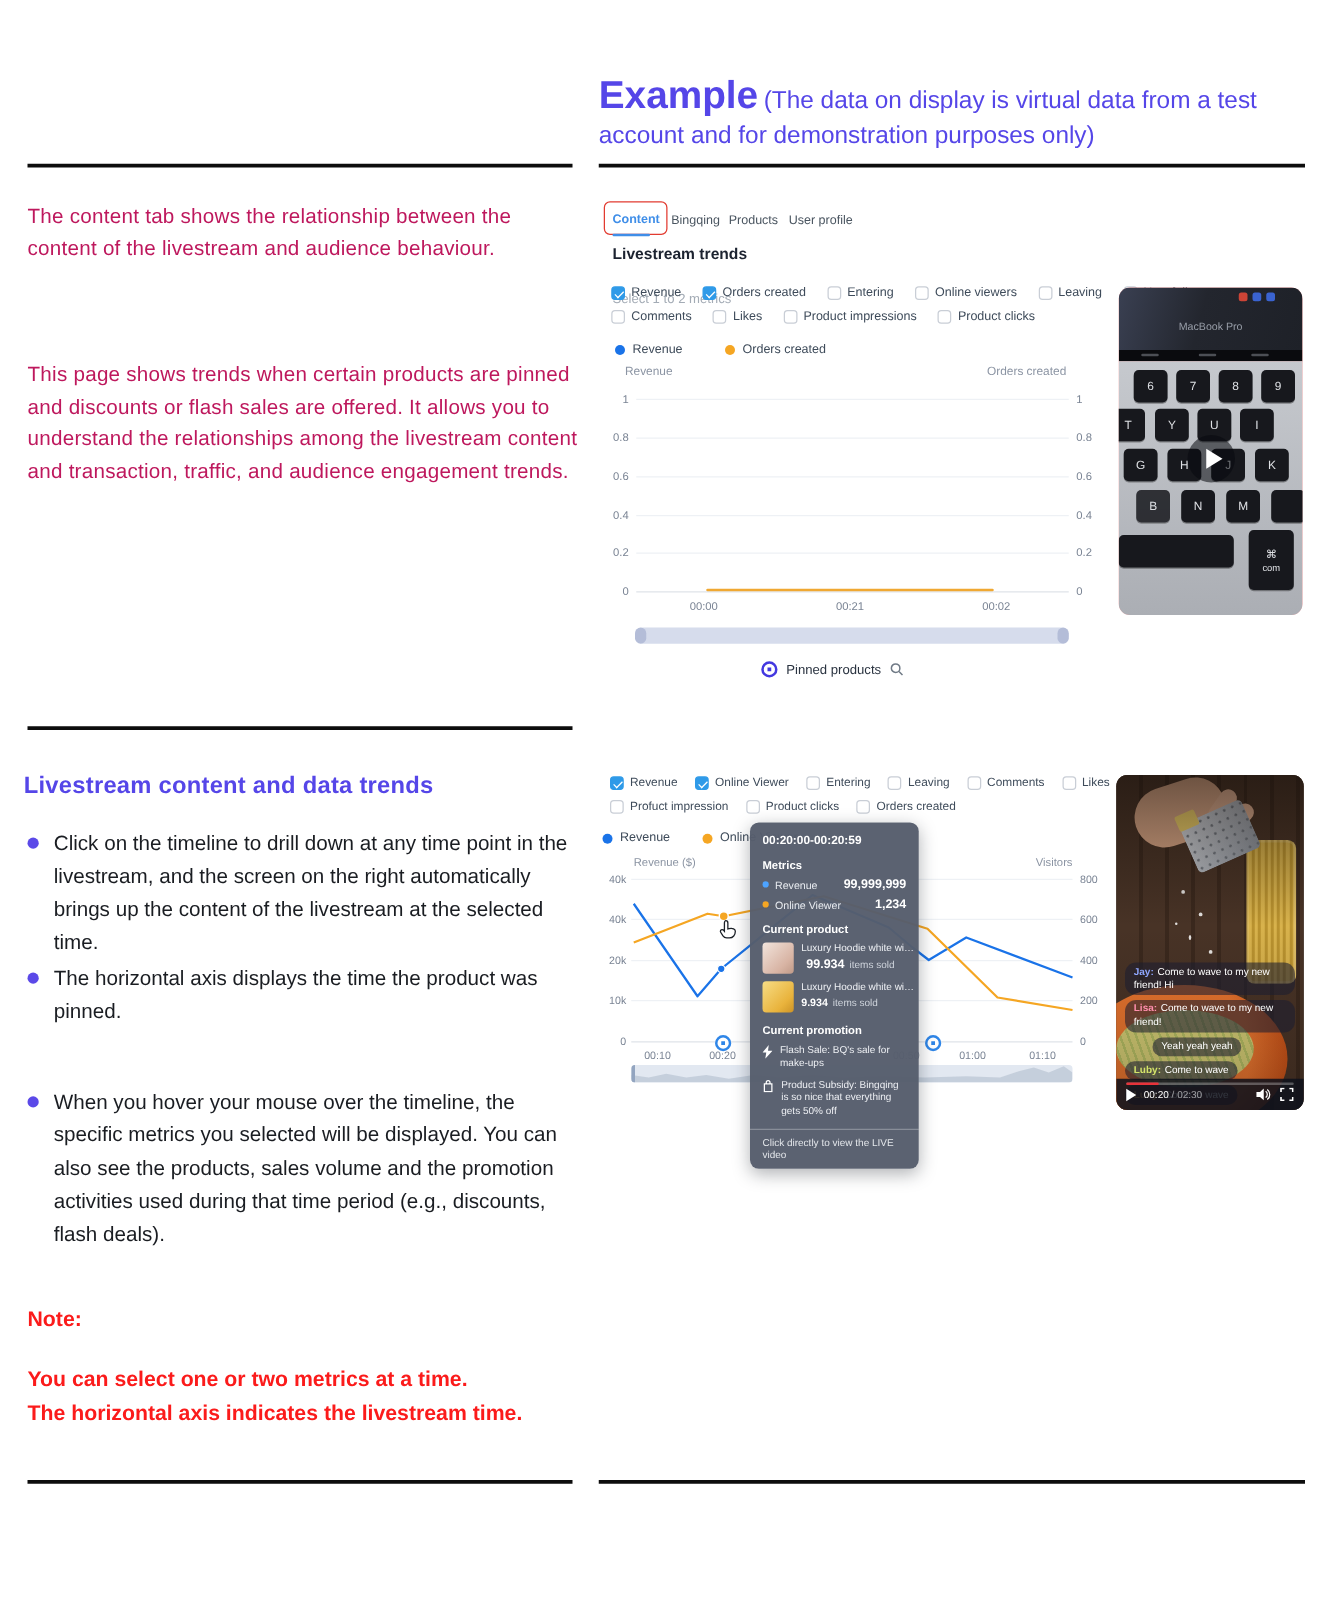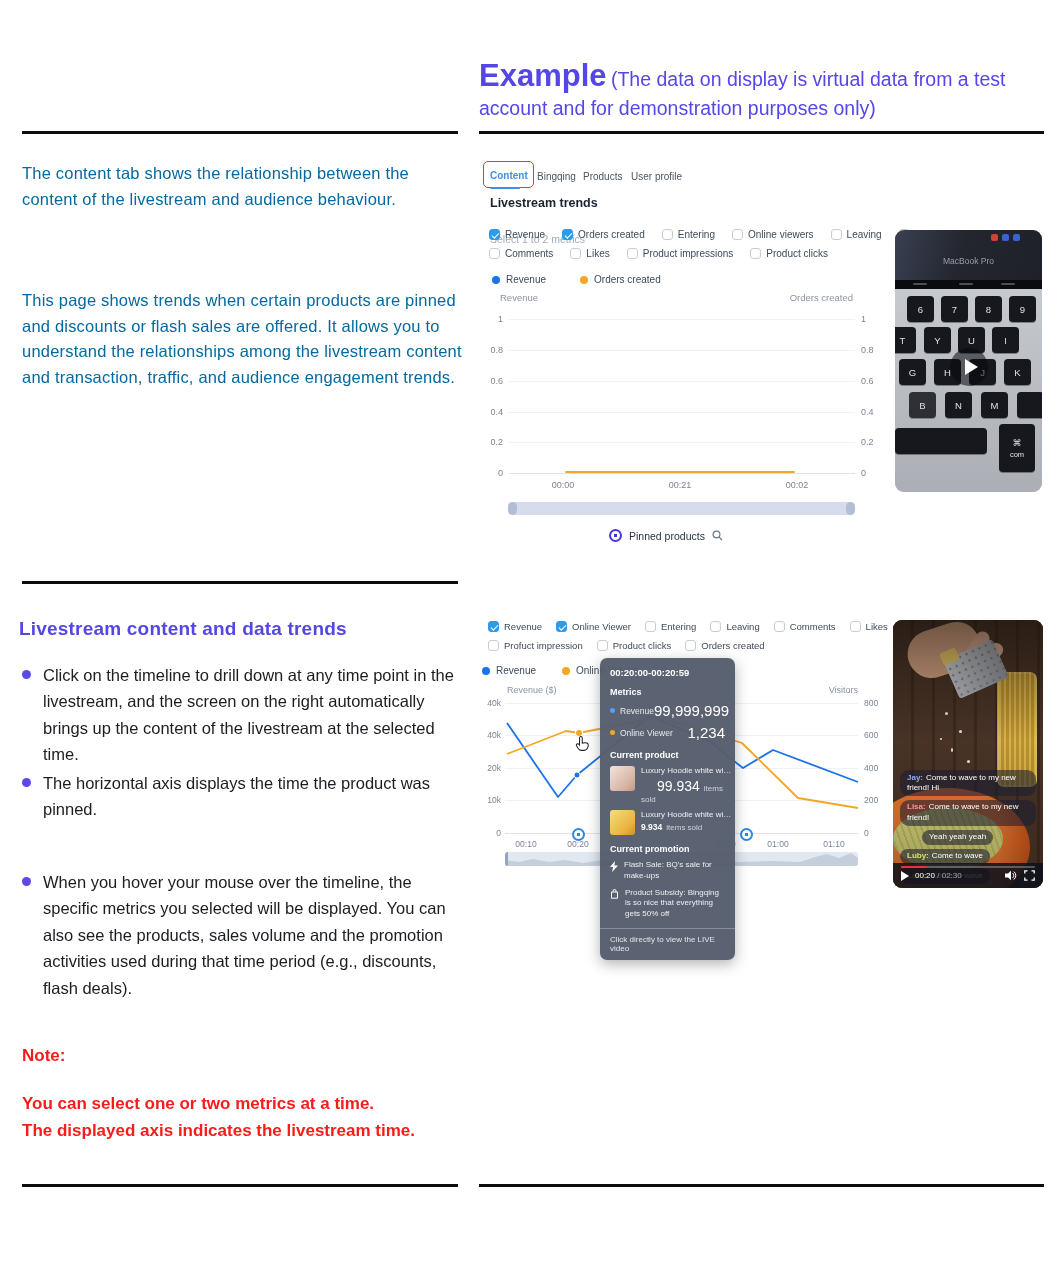--- a/index.html
+++ b/index.html
@@ -2,21 +2,21 @@
 <html><head>
 <meta charset="utf-8">
 <style>
   html,body{margin:0;padding:0;background:#fff;}
   #page{position:relative;width:1064px;height:1280px;background:#fff;overflow:hidden;
         font-family:"Liberation Sans", sans-serif;color:#16181d;}
   .abs{position:absolute;}
   .rule{position:absolute;height:2.5px;background:#0d0d0d;}
   
   .h1{font-size:31px;font-weight:800;color:#5546e8;letter-spacing:.3px;}
-  .para{font-size:16.5px;line-height:1.55;color:#0369a1;letter-spacing:.2px;}
+  .para{font-size:16.5px;line-height:1.55;color:#be185d;letter-spacing:.2px;}
   .sec-title{font-size:19px;font-weight:800;color:#5546e8;letter-spacing:.2px;}
   .bullet{display:flex;gap:12px;}
   .bdot{flex:0 0 9px;width:9px;height:9px;border-radius:50%;background:#5b49e8;margin-top:8px;}
   .btxt{font-size:16.5px;line-height:1.6;color:#1a1d22;}
   .note-label{font-size:17px;font-weight:800;color:#fb1b1b;}
   .note-line{font-size:17px;font-weight:800;color:#fb1b1b;line-height:1.6;}
   
   .ex-h{color:#5546e8;line-height:1.3;}
   .ex-big{font-size:31px;font-weight:800;}
   .ex-sub{font-size:19.5px;font-weight:500;}
@@ -92,21 +92,21 @@
   .pfill{position:absolute;top:3px;left:8px;width:26px;height:2px;background:#e8333a;border-radius:1px;}
   .cicons{margin-left:auto;display:flex;gap:7px;align-items:center;}
   
   .tooltip{position:absolute;left:121px;top:46px;width:135px;background:rgba(86,93,108,.97);border-radius:7px;
        box-shadow:0 4px 14px rgba(30,34,44,.35);color:#fff;padding:9px 10px 0 10px;box-sizing:border-box;z-index:5;}
   .tt-time{font-size:9.5px;font-weight:bold;}
   .tt-h{font-size:9px;font-weight:bold;margin-top:9px;}
   .tt-row{display:flex;align-items:center;margin-top:5px;}
   .tt-dot{width:5px;height:5px;border-radius:50%;margin-right:5px;flex:0 0 5px;}
   .tt-lab{font-size:8.5px;color:#e8ebf0;}
-  .tt-val{margin-left:auto;font-size:15px;font-weight:normal;}
+  .tt-val{margin-left:auto;font-size:10px;font-weight:bold;}
   .tt-prod{display:flex;gap:6px;margin-top:6px;align-items:flex-start;}
   .tt-thumb{width:25px;height:25px;border-radius:3px;flex:0 0 25px;}
   .tt-pn{font-size:8px;color:#eef0f4;white-space:nowrap;overflow:hidden;text-overflow:ellipsis;width:92px;}
   .tt-sold{font-size:8.5px;font-weight:bold;margin-top:3px;}
   .tt-sold span{font-weight:normal;font-size:8px;color:#cfd4dc;margin-left:4px;}
   .tt-promo{display:flex;gap:6px;margin-top:6px;align-items:flex-start;}
   .tt-pt{font-size:8px;line-height:1.35;color:#eef0f4;}
   .tt-foot{margin:8px -10px 0 -10px;padding:6px 10px 7px 10px;border-top:1px solid rgba(255,255,255,.28);font-size:8px;color:#e3e6ea;}
   .axcirc{position:absolute;width:13px;height:13px;border-radius:50%;border:2.5px solid #2f86e8;background:#fff;box-sizing:border-box;cursor:pointer;}
   .axcirc::after{content:"";position:absolute;left:2.5px;top:2.5px;width:3px;height:3px;background:#2f86e8;}
@@ -134,21 +134,21 @@
     <span class="bdot"></span>
     <span class="btxt">The horizontal axis displays the time the product was pinned.</span>
   </div>
   <div class="abs bullet" style="left:22px;top:869px;width:442px;">
     <span class="bdot"></span>
     <span class="btxt">When you hover your mouse over the timeline, the specific metrics you selected will be displayed. You can also see the products, sales volume and the promotion activities used during that time period (e.g., discounts, flash deals).</span>
   </div>
 
   <div class="abs note-label" style="left:22px;top:1046px;">Note:</div>
   <div class="abs note-line" style="left:22px;top:1090px;width:460px;">You can select one or two metrics at a time.</div>
-  <div class="abs note-line" style="left:22px;top:1117px;width:460px;">The displayed axis indicates the livestream time.</div>
+  <div class="abs note-line" style="left:22px;top:1117px;width:460px;">The horizontal axis indicates the livestream time.</div>
 
   <div class="rule" style="left:22px;top:1184px;width:436px;"></div>
   <div class="rule" style="left:479px;top:1184px;width:565px;"></div>
 
   <div class="abs ex-h" style="left:479px;top:56px;width:568px;">
     <span class="ex-big">Example</span>
     <span class="ex-sub">(The data on display is virtual data from a test account and for demonstration purposes only)</span>
   </div>
   <div class="rule" style="left:479px;top:131px;width:565px;"></div>
 
@@ -418,21 +418,21 @@
       <div class="tt-row">
         <span class="tt-dot" style="background:#f5a623;"></span>
         <span class="tt-lab">Online Viewer</span>
         <span class="tt-val">1,234</span>
       </div>
       <div class="tt-h">Current product</div>
       <div class="tt-prod">
         <span class="tt-thumb" style="background:linear-gradient(135deg,#f2e4dc,#d8b4a4 70%,#c09a88);"></span>
         <span>
           <span class="tt-pn" style="display:block;">Luxury Hoodie white with th...</span>
-          <span class="tt-sold" style="display:block;"><span style="font-weight:normal;font-size:14px;color:#fff;margin-left:16px;">99.934</span><span>items sold</span></span>
+          <span class="tt-sold" style="display:block;"><span style="font-weight:bold;font-size:10px;color:#fff;margin-left:4px;">99.934</span><span>items sold</span></span>
         </span>
       </div>
       <div class="tt-prod">
         <span class="tt-thumb" style="background:linear-gradient(135deg,#f7dd85,#e9b33c 70%,#cc9327);"></span>
         <span>
           <span class="tt-pn" style="display:block;">Luxury Hoodie white with th...</span>
           <span class="tt-sold" style="display:block;"><span style="font-weight:bold;font-size:8.5px;color:#fff;margin-left:0;">9.934</span><span>items sold</span></span>
         </span>
       </div>
       <div class="tt-h">Current promotion</div>

